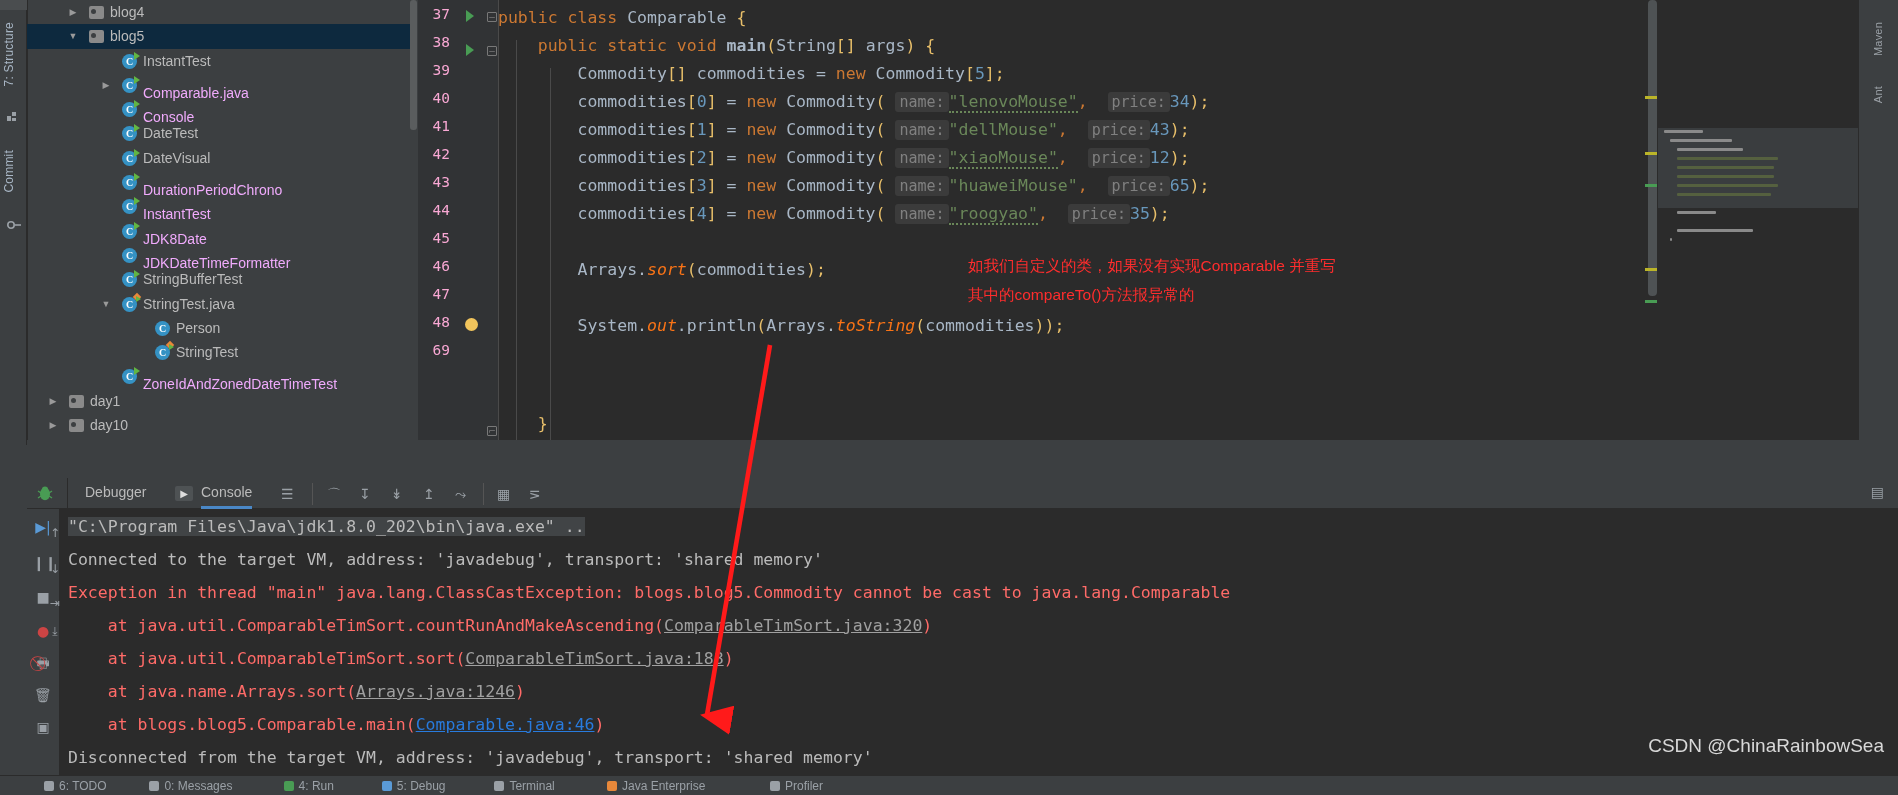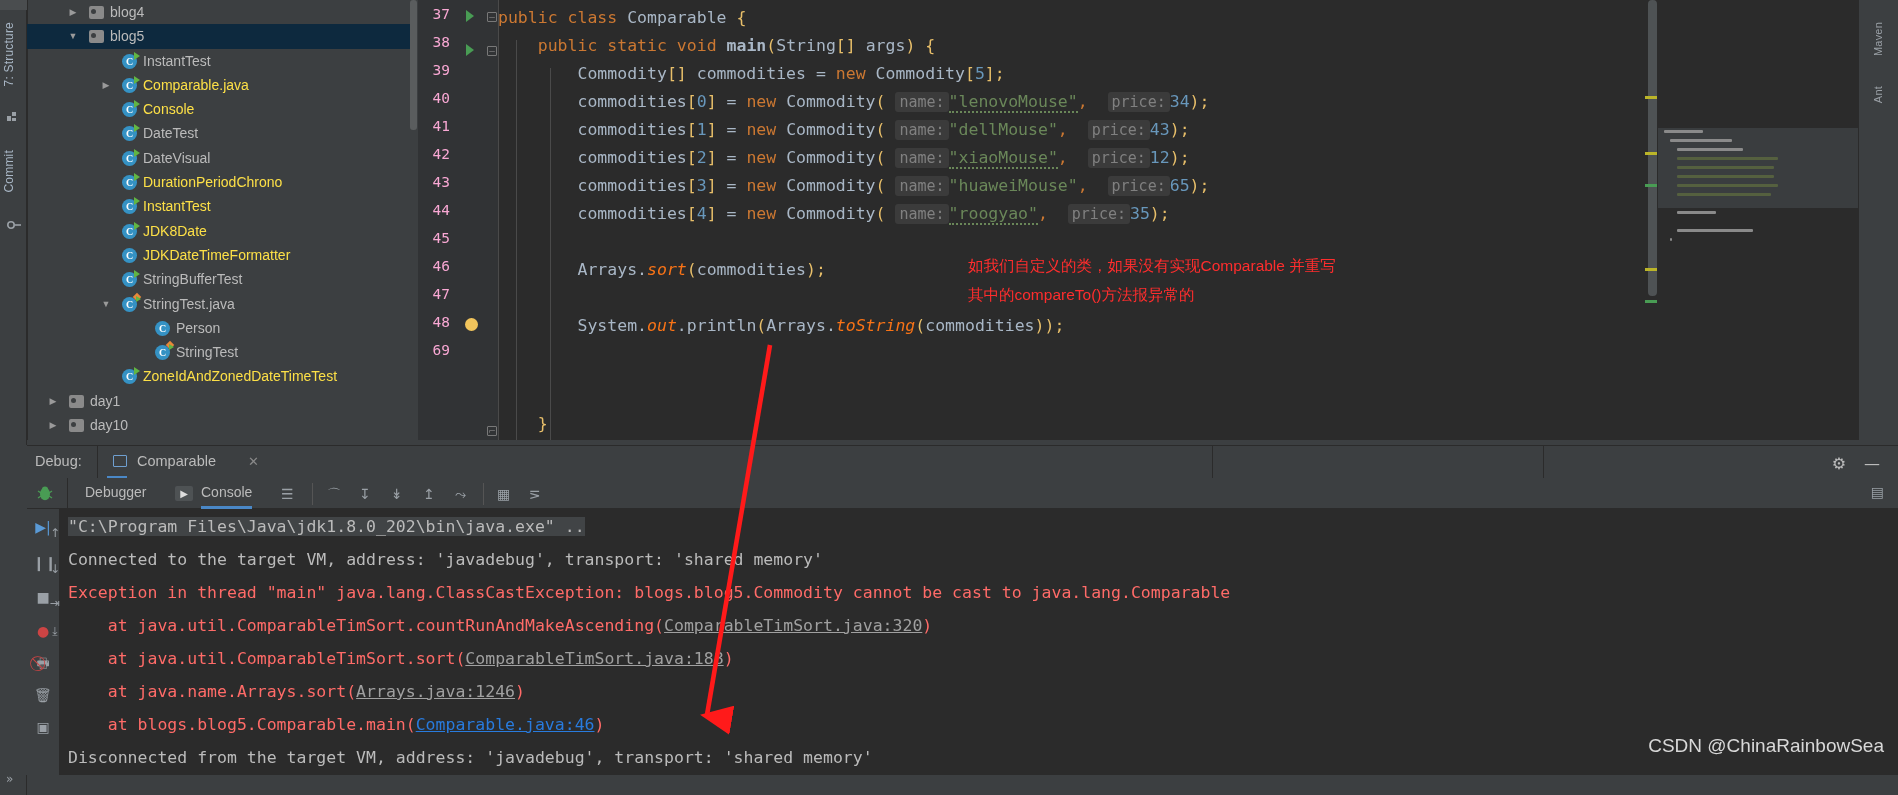--- a/index.html
+++ b/index.html
@@ -67,21 +67,21 @@
   }
   .ico.cls.mod::before {
     content:""; position:absolute; right:-3px; top:-3px;
     width:6px; height:6px; background:#e8883a; transform:rotate(45deg);
   }
   .ico.cls.mod::after {
     content:""; position:absolute; right:-4px; top:-1px;
     width:0;height:0;border-left:5px solid #62b543;
     border-top:3px solid transparent;border-bottom:3px solid transparent;
   }
-  .red { color: #fde047; }
+  .red { color: #f0abfc; margin-top: 8px; }
   .tree-scroll {
     position: absolute; right: 0; top: 0; width: 7px; height: 130px;
     background: #5a5d5e; border-radius: 3px;
   }
   .tree-div { position:absolute; left:0; top:0; width:1px; height:440px; background:#2b2b2b; }
 
   
   .editor {
     position: absolute; left: 418px; top: 0; width: 1480px; height: 440px;
     background: #2b2b2b; overflow: hidden;
@@ -457,33 +457,20 @@
 
     </div>
 
     <div class="right-strip">
       <div class="vlabel" style="left:13px;top:22px;color:#9aa0a6;font-size:11px;">Maven</div>
       <div class="vlabel" style="left:13px;top:86px;color:#9aa0a6;font-size:11px;">Ant</div>
     </div>
   </div>
 
   <div class="debugpanel">
-    <div class="dp-header">
-      <div class="dp-title">Debug:</div>
-      <div class="dp-sep" style="left:70px;"></div>
-      <div class="dp-tab">
-        <div class="dp-tab-ico"></div>
-        <div class="dp-tab-lbl">Comparable</div>
-        <div class="dp-tab-x">✕</div>
-      </div>
-      <div class="dp-sep" style="left:1185px;"></div>
-      <div class="dp-sep" style="left:1516px;"></div>
-      <div style="position:absolute;right:52px;top:8px;color:#bbb;font-size:16px;">⚙</div>
-      <div style="position:absolute;right:18px;top:8px;color:#bbb;font-size:16px;">—</div>
-    </div>
 
     <div class="dp-toolbar">
       <div style="position:absolute;left:8px;top:5px;">
         <svg width="20" height="20" viewBox="0 0 20 20">
             <ellipse cx="10" cy="11" rx="5" ry="6.2" fill="#499c54"></ellipse>
             <ellipse cx="10" cy="6" rx="3" ry="2.6" fill="#499c54"></ellipse>
             <line x1="3" y1="8" x2="6" y2="10" stroke="#499c54" stroke-width="1.4"></line>
             <line x1="17" y1="8" x2="14" y2="10" stroke="#499c54" stroke-width="1.4"></line>
             <line x1="3" y1="15" x2="6" y2="13" stroke="#499c54" stroke-width="1.4"></line>
             <line x1="17" y1="15" x2="14" y2="13" stroke="#499c54" stroke-width="1.4"></line>
@@ -538,14 +525,32 @@
 
   <svg class="arrow-svg" width="1898" height="795">
     <defs>
       <marker id="ah" markerWidth="7" markerHeight="7" refX="3" refY="5.5" orient="auto">
         <polygon points="0,0 6.4,0 3.2,7" fill="#ff1a1a"></polygon>
       </marker>
     </defs>
     <line x1="770" y1="345" x2="707" y2="715" stroke="#ff1a1a" stroke-width="4.6" marker-end="url(#ah)"></line>
   </svg>
 
+  <div class="statusbar">
+    <div id="status-items">
+        <div class="sb-sq" style="left: 44px; background: rgb(154, 160, 166);"></div>
+        <div class="sb-item" style="left: 59px;">6: TODO</div>
+        <div class="sb-sq" style="left: 149.4px; background: rgb(154, 160, 166);"></div>
+        <div class="sb-item" style="left: 164.4px;">0: Messages</div>
+        <div class="sb-sq" style="left: 283.6px; background: rgb(73, 156, 84);"></div>
+        <div class="sb-item" style="left: 298.6px;">4: Run</div>
+        <div class="sb-sq" style="left: 381.8px; background: rgb(90, 154, 214);"></div>
+        <div class="sb-item" style="left: 396.8px;">5: Debug</div>
+        <div class="sb-sq" style="left: 494.4px; background: rgb(154, 160, 166);"></div>
+        <div class="sb-item" style="left: 509.4px;">Terminal</div>
+        <div class="sb-sq" style="left: 607px; background: rgb(232, 136, 58);"></div>
+        <div class="sb-item" style="left: 622px;">Java Enterprise</div>
+        <div class="sb-sq" style="left: 770px; background: rgb(154, 160, 166);"></div>
+        <div class="sb-item" style="left: 785px;">Profiler</div>
+      </div>
+  </div>
 
 </div>
 
 </body></html>

